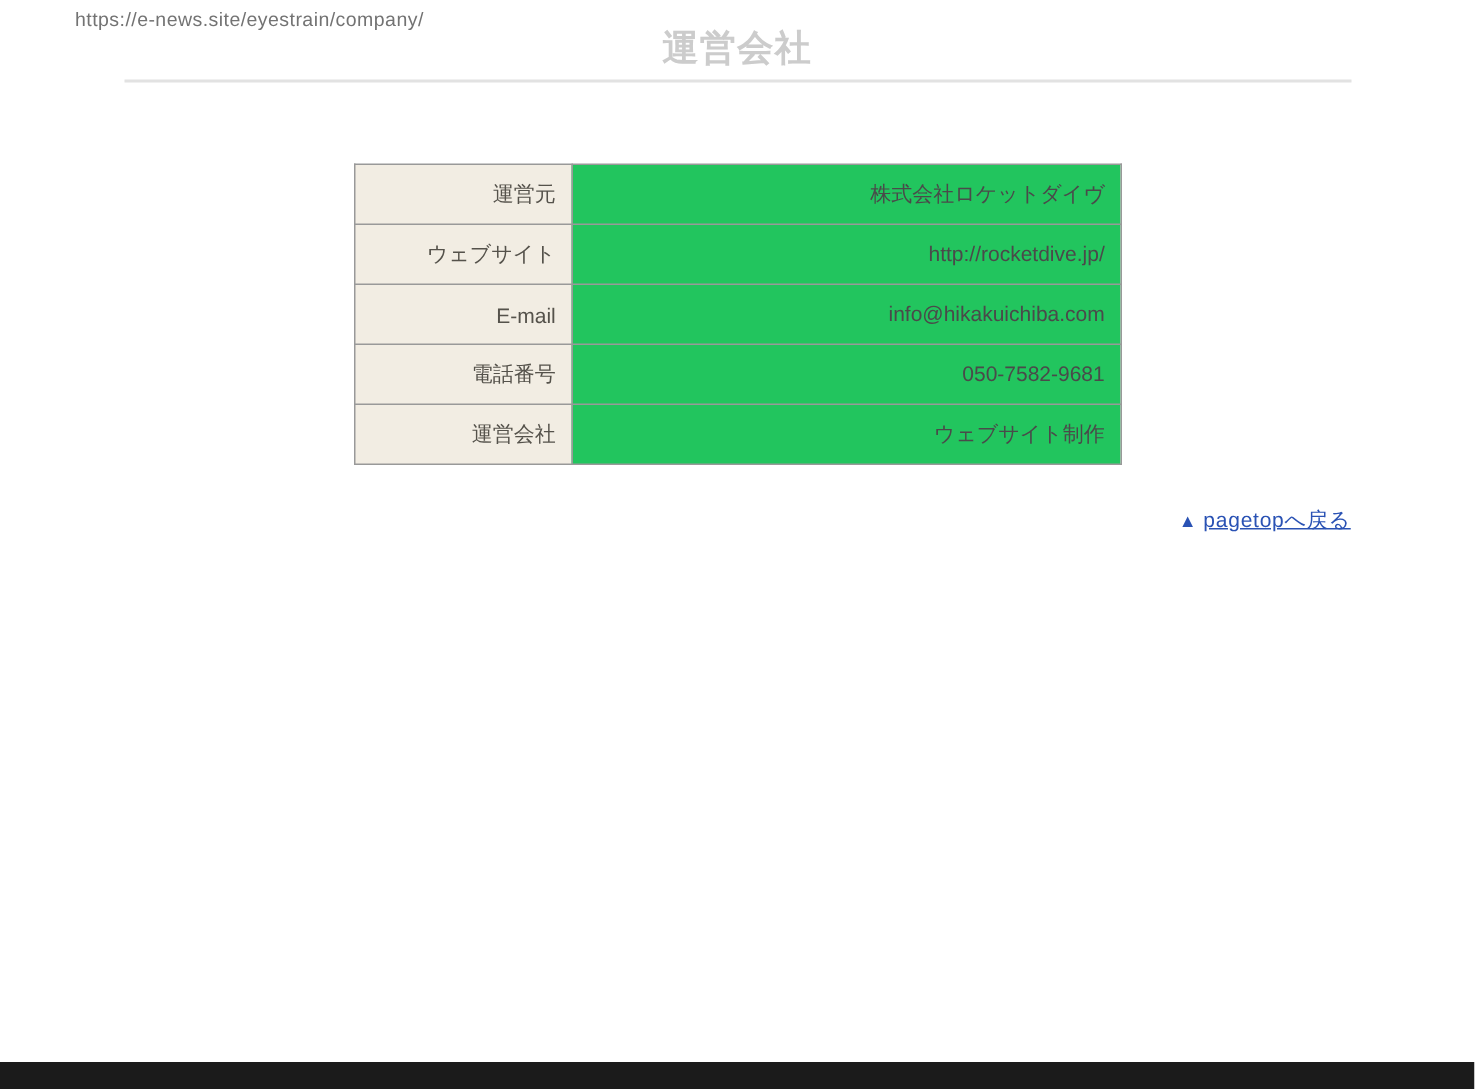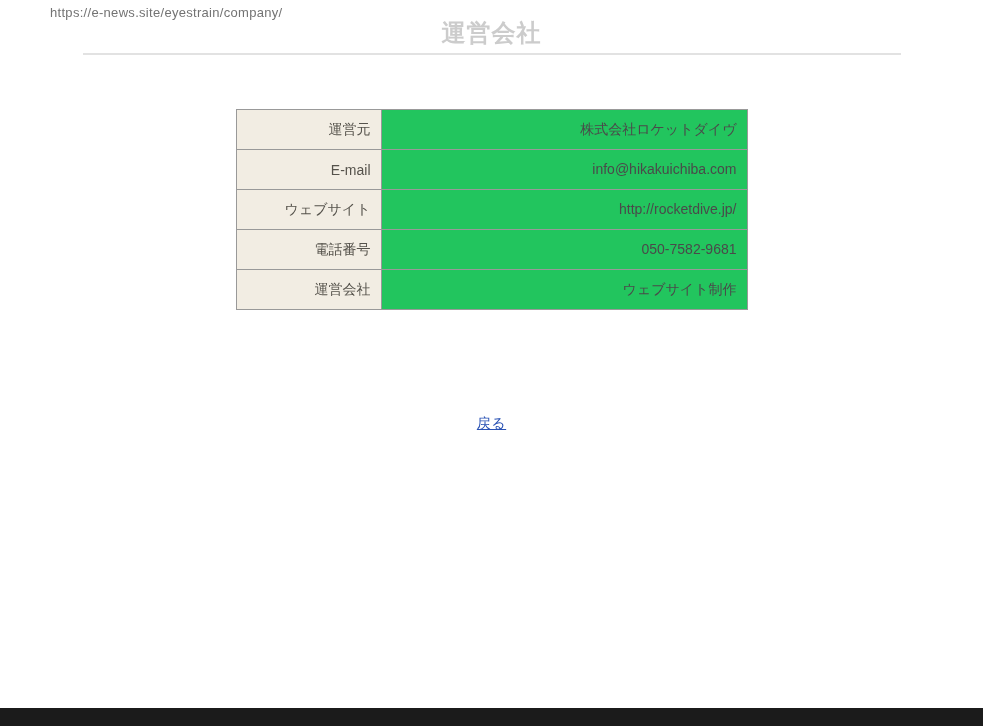--- a/index.html
+++ b/index.html
@@ -117,46 +117,46 @@
 
   <table class="company-table">
     <tbody>
       <tr>
         <th>運営元</th>
         <td>
           <div class="cell-line">株式会社ロケットダイヴ</div>
         </td>
       </tr>
       <tr>
+        <th>ウェブサイト</th>
+        <td>
+          <div class="cell-line">http://rocketdive.jp/</div>
+        </td>
+      </tr>
+      <tr>
         <th>E-mail</th>
         <td>
           <div class="cell-line">info@hikakuichiba.com</div>
-        </td>
-      </tr>
-      <tr>
-        <th>ウェブサイト</th>
-        <td>
-          <div class="cell-line">http://rocketdive.jp/</div>
         </td>
       </tr>
       <tr>
         <th>電話番号</th>
         <td>
           <div class="cell-line">050-7582-9681</div>
         </td>
       </tr>
       <tr>
         <th>運営会社</th>
         <td>
           <div class="cell-line">ウェブサイト制作</div>
         </td>
       </tr>
     </tbody>
   </table>
 
-  <div class="back-link-wrap">
-    <a class="site-link">戻る</a>
+
+  <div class="pagetop-wrap">
+    <a class="site-link"><span class="tri-icon">▲</span><span>pagetopへ戻る</span></a>
   </div>
-
 
 </div>
 
 <div class="footer-bar"></div>
 
 </body></html>

